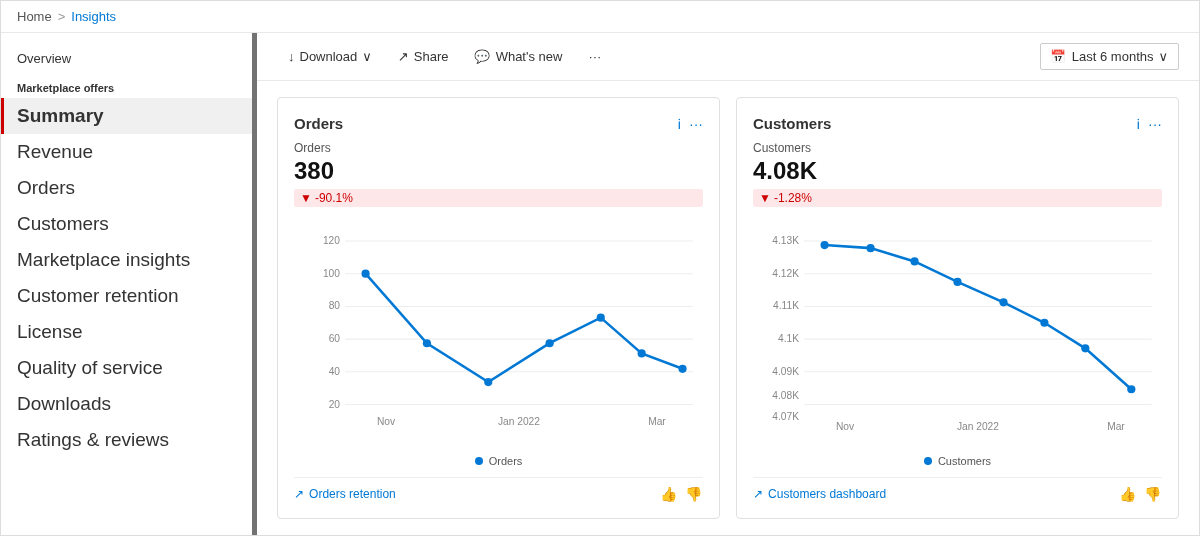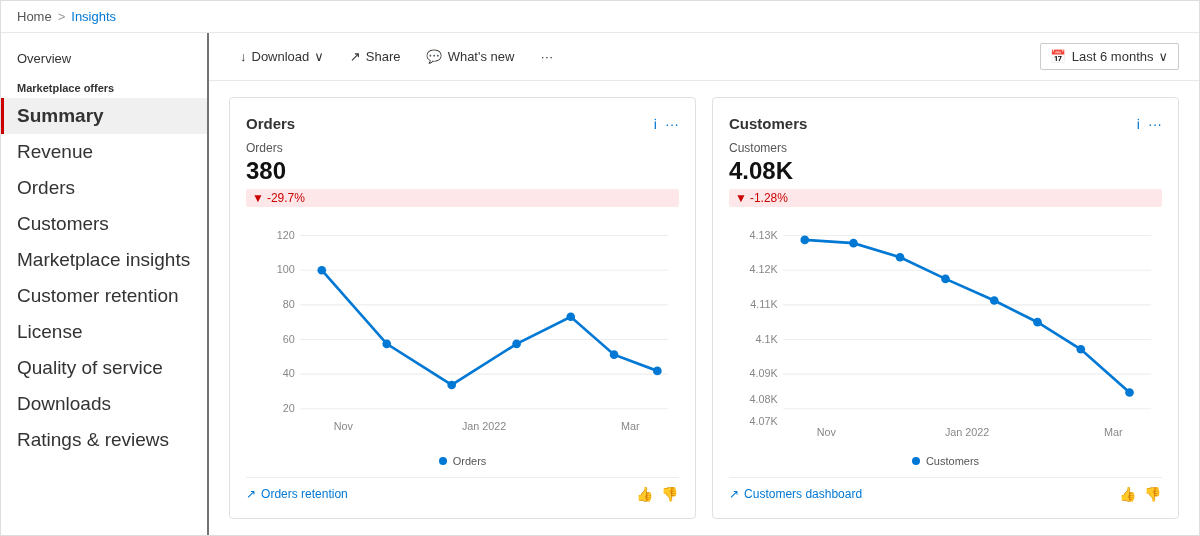--- a/index.html
+++ b/index.html
@@ -6,21 +6,21 @@
     body { font-family: 'Segoe UI', Arial, sans-serif; font-size: 13px; background: #fff; color: #333; }
 
     .app-container { display: flex; flex-direction: column; height: 536px; width: 1200px; overflow: hidden; border: 1px solid #ddd; }
 
     .breadcrumb-bar { padding: 8px 16px; border-bottom: 1px solid #e8e8e8; display: flex; align-items: flex-start; gap: 6px; font-size: 13px; color: #555; }
     .breadcrumb-bar .sep { color: #999; }
     .breadcrumb-bar .current { color: #0078d4; }
 
     .main-layout { display: flex; flex: 1; overflow: hidden; }
 
-    .sidebar { width: 208px; border-right: 2px solid #737373; padding: 12px 0; overflow-y: auto; }
+    .sidebar { width: 256px; border-right: 5px solid #737373; padding: 12px 0; overflow-y: auto; }
     .sidebar .overview { padding: 6px 16px; font-size: 13px; color: #333; cursor: pointer; }
     .sidebar .section-label { padding: 10px 16px 4px; font-size: 11px; font-weight: 700; color: #333; }
     .sidebar-item { padding: 7px 16px; font-size: 19px; color: #333; cursor: pointer; display: flex; align-items: center; gap: 6px; }
     .sidebar-item.active { background: #f0f0f0; font-weight: 600; border-left: 3px solid #c00; padding-left: 13px; }
 
     .content-area { flex: 1; display: flex; flex-direction: column; overflow: hidden; }
 
     .toolbar { display: flex; align-items: center; padding: 10px 20px; border-bottom: 1px solid #e8e8e8; gap: 4px; }
     .toolbar-btn { display: flex; align-items: center; gap: 5px; padding: 5px 10px; border: 1px solid transparent; border-radius: 2px; cursor: pointer; font-size: 13px; color: #333; background: transparent; }
     .toolbar-spacer { flex: 1; }
@@ -111,21 +111,21 @@
             <span class="card-title">Orders</span>
             <div class="card-header-actions">
               <button class="card-icon-btn">ℹ</button>
               <button class="card-icon-btn">···</button>
             </div>
           </div>
           <div class="metric-label">Orders</div>
           <div class="metric-value">380</div>
           <div class="metric-change">
             <span>▼</span>
-            <span>-29.7%</span>
+            <span>-90.1%</span>
           </div>
 
           <div class="chart-area">
             <svg class="chart" viewBox="0 0 400 200">
 
               <line x1="50" y1="10" x2="390" y2="10" stroke="#eee" stroke-width="1"></line>
               <line x1="50" y1="42" x2="390" y2="42" stroke="#eee" stroke-width="1"></line>
               <line x1="50" y1="74" x2="390" y2="74" stroke="#eee" stroke-width="1"></line>
               <line x1="50" y1="106" x2="390" y2="106" stroke="#eee" stroke-width="1"></line>
               <line x1="50" y1="138" x2="390" y2="138" stroke="#eee" stroke-width="1"></line>

